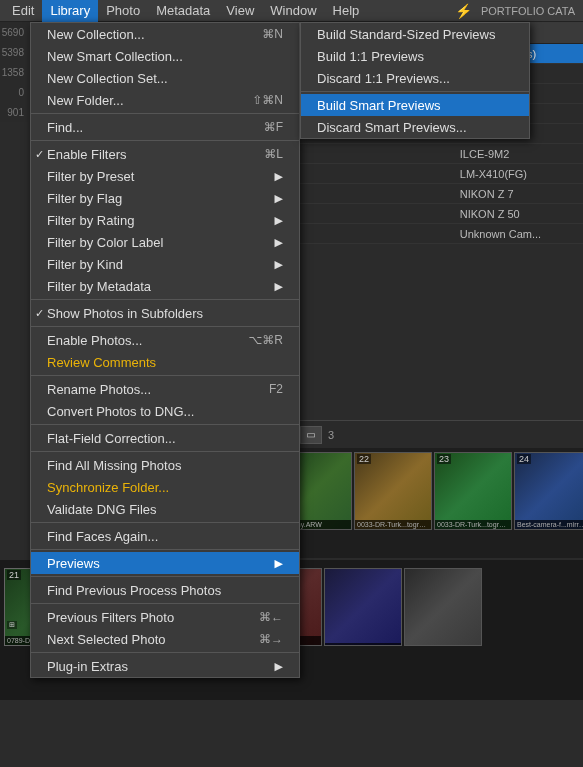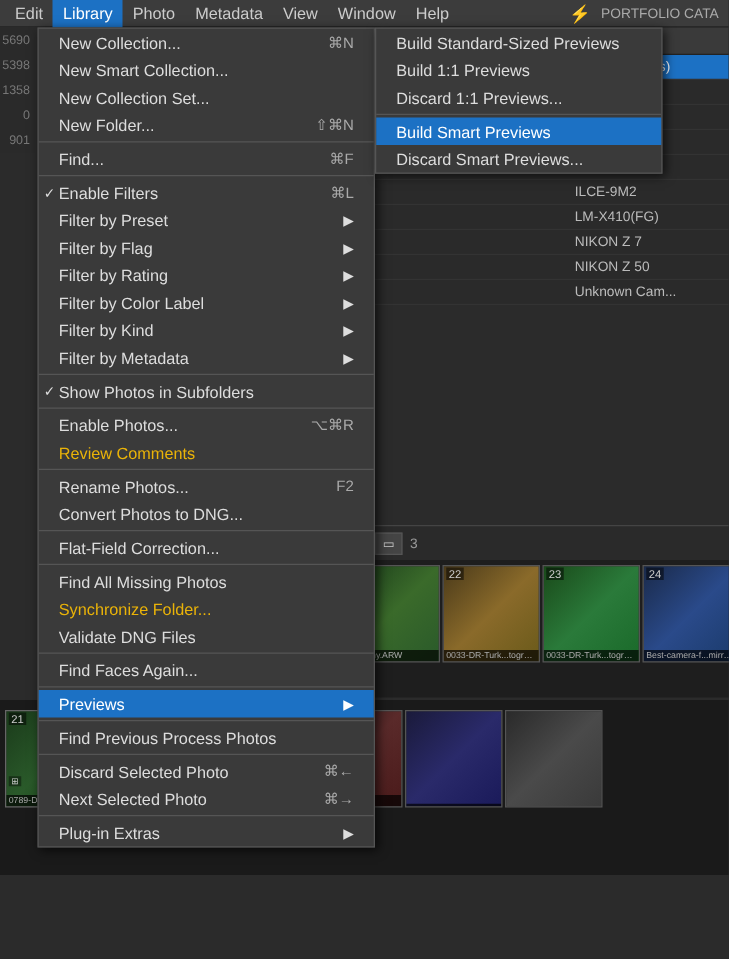--- a/index.html
+++ b/index.html
@@ -453,21 +453,21 @@
   <div class="menu-item active">
     <span>Previews</span>
     <span class="arrow">▶</span>
   </div>
   <div class="menu-divider"></div>
   <div class="menu-item">
     <span>Find Previous Process Photos</span>
   </div>
   <div class="menu-divider"></div>
   <div class="menu-item">
-    <span>Discard Selected Photo</span>
+    <span>Previous Filters Photo</span>
     <span class="shortcut">⌘←</span>
   </div>
   <div class="menu-item">
     <span>Next Selected Photo</span>
     <span class="shortcut">⌘→</span>
   </div>
   <div class="menu-divider"></div>
   <div class="menu-item">
     <span>Plug-in Extras</span>
     <span class="arrow">▶</span>

